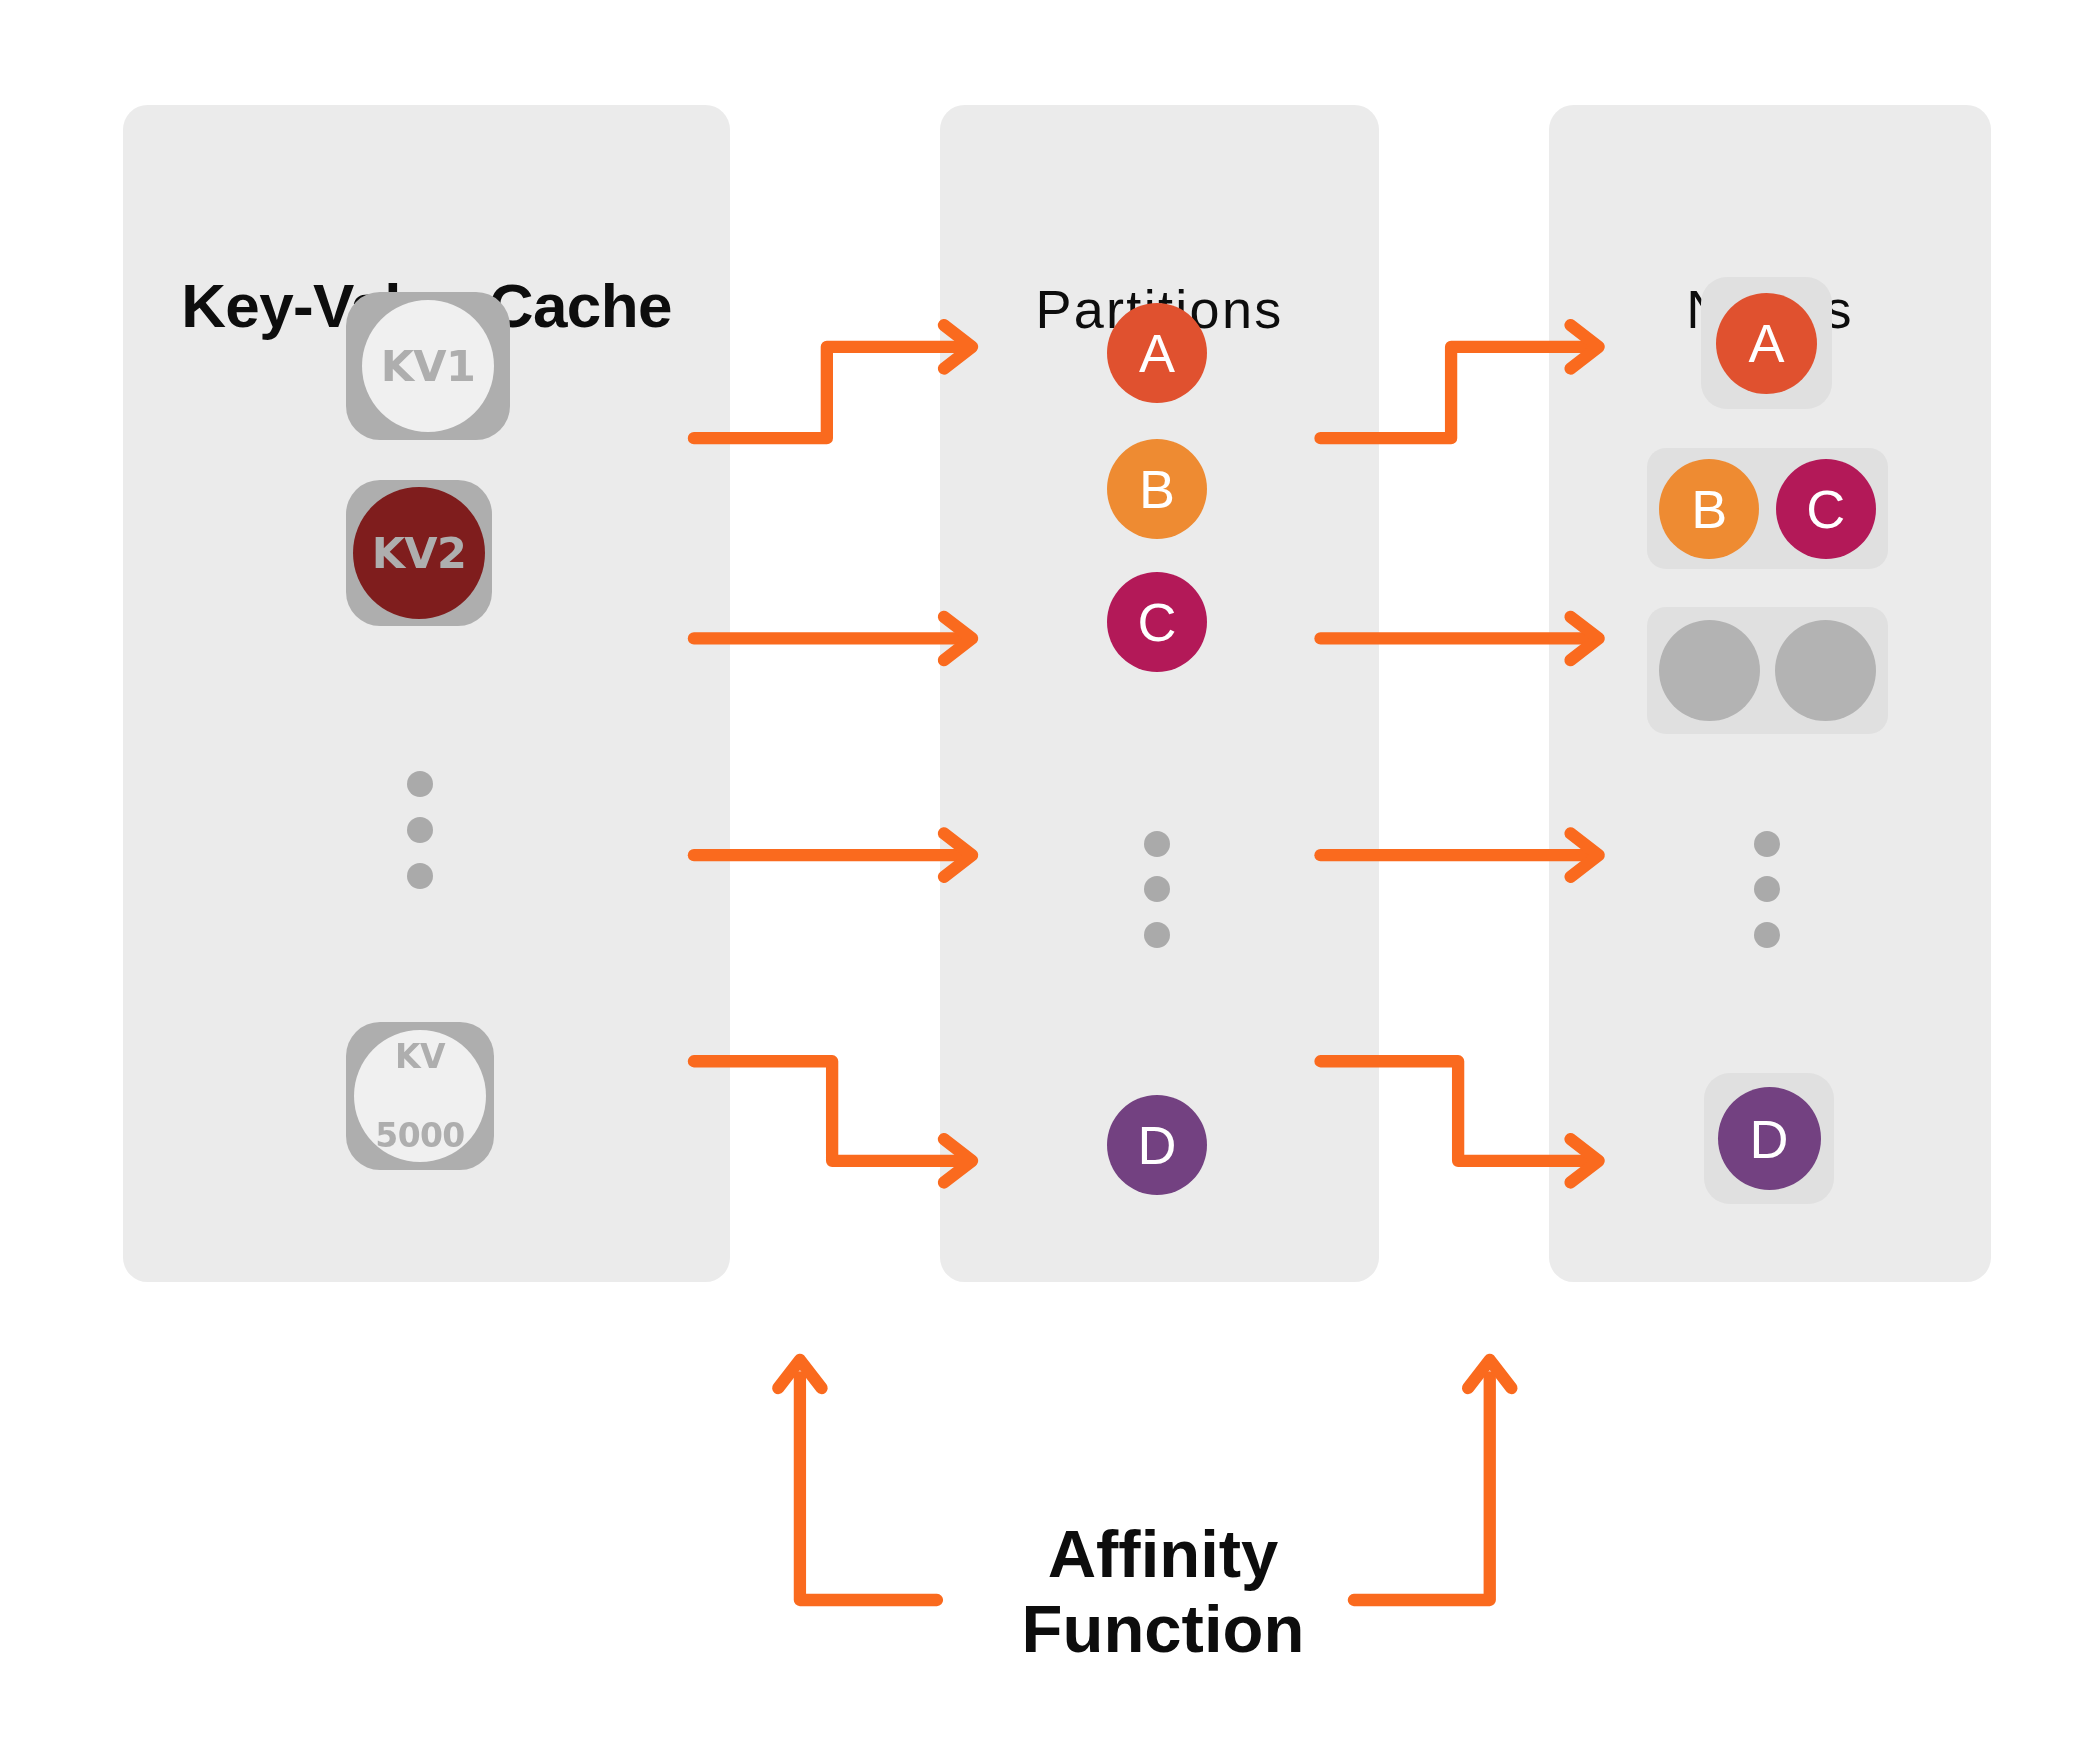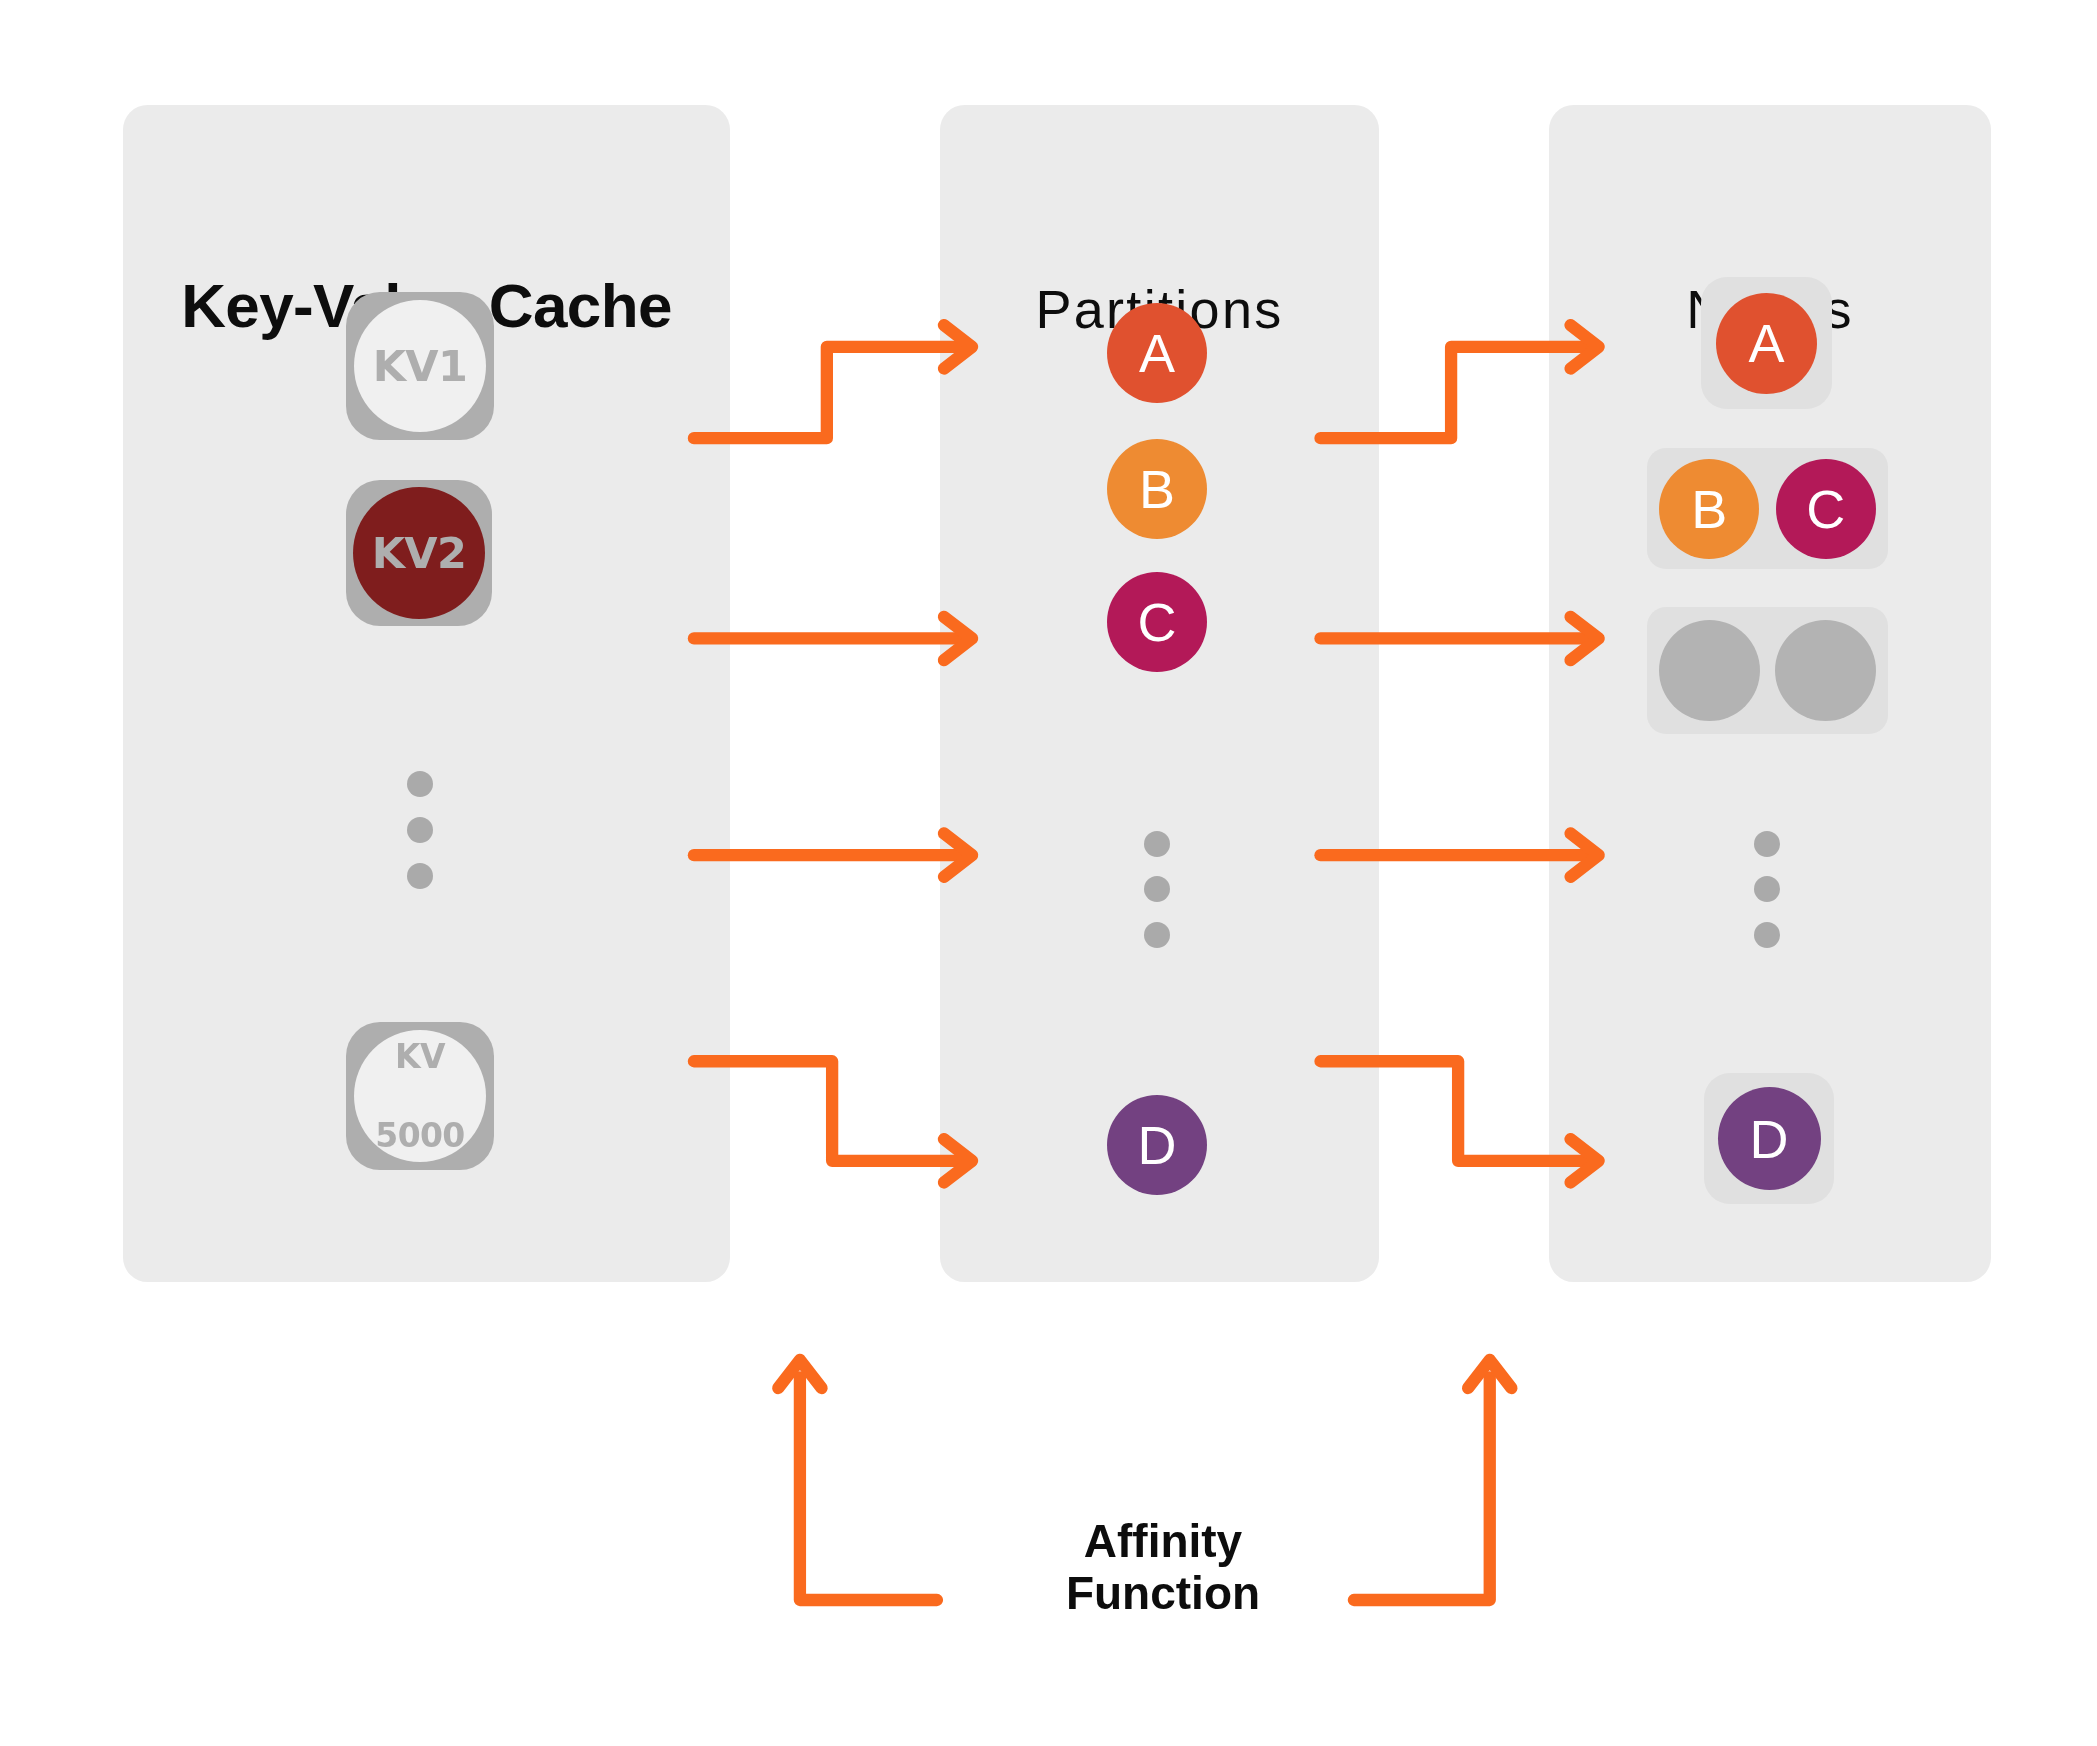--- a/index.html
+++ b/index.html
@@ -14,31 +14,31 @@
             flex-direction:column;text-align:center;}
   .kv-label{font-family:"DejaVu Sans", sans-serif;font-weight:bold;font-size:43px;letter-spacing:-0.6px;line-height:0.95;}
   .kv-label.small{font-size:33px;}
   .circle{position:absolute;border-radius:50%;display:flex;align-items:center;justify-content:center;
           color:#ffffff;font-size:54px;font-weight:400;}
   .tile{position:absolute;display:flex;align-items:center;justify-content:center;}
   .tile .circle{position:static;}
   .dot{position:absolute;border-radius:50%;}
   .arrow-layer{position:absolute;left:0;top:0;width:2097px;height:1746px;pointer-events:none;}
   .affinity{position:absolute;left:870px;top:1516px;width:586px;text-align:center;
-            color:#0d0d0d;font-size:46px;font-weight:600;line-height:1.12;letter-spacing:0px;}
+            color:#0d0d0d;font-size:67px;font-weight:600;line-height:1.12;letter-spacing:0px;}
 </style>
 </head>
 <body>
 
 <div class="canvas">
 
   <div class="panel" style="left: 123px; top: 105px; width: 607px; height: 1177px; background-color: rgb(235, 235, 235);">
     <div class="panel-title title-left">Key-Value Cache</div>
 
-    <div class="kv-icon" style="left: 223px; top: 187px; width: 148px; height: 148px; background-color: rgb(174, 174, 174);">
+    <div class="kv-icon" style="left: 223px; top: 187px; width: 164px; height: 148px; background-color: rgb(174, 174, 174);">
       <div class="kv-inner" style="background-color: rgb(240, 240, 240);">
         <span class="kv-label" style="color: rgb(174, 174, 174);">KV1</span>
       </div>
     </div>
 
     <div class="kv-icon" style="left: 223px; top: 375px; width: 146px; height: 146px; background-color: rgb(174, 174, 174);">
       <div class="kv-inner" style="background-color: #7f1d1d;">
         <span class="kv-label" style="color: rgb(174, 174, 174);">KV2</span>
       </div>
     </div>

